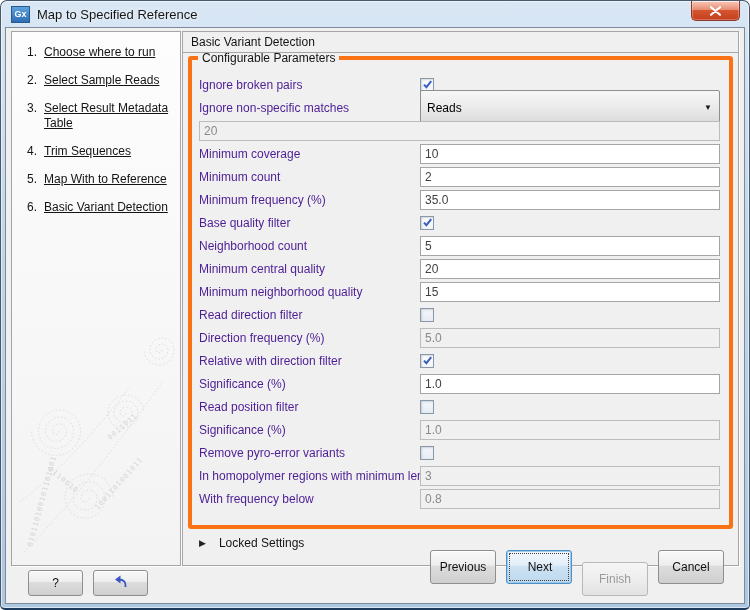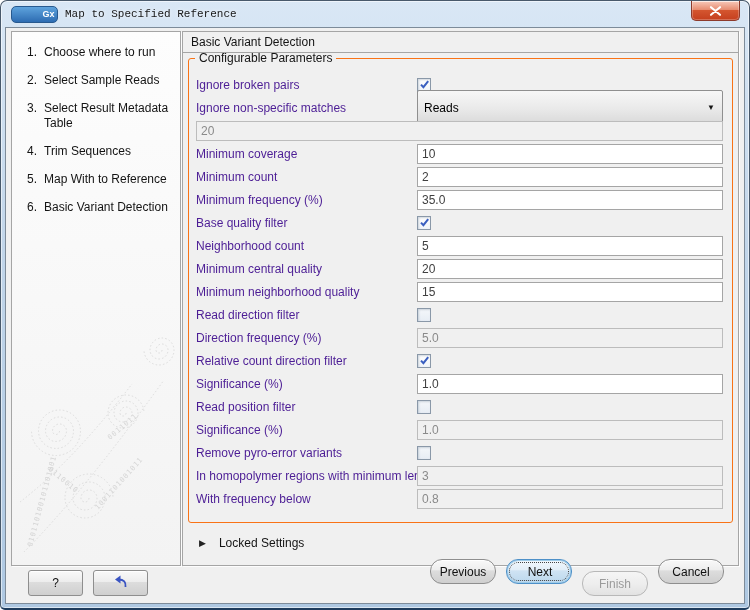--- a/index.html
+++ b/index.html
@@ -9,52 +9,52 @@
   }
   
   .window{
     position:absolute;inset:0;border-radius:7px 7px 5px 5px;
     background:linear-gradient(180deg,#d9e7f5 0%,#c2d6ea 40%,#aec8e2 100%);
     border:1px solid #48596b;border-bottom:2px solid #1e3c5d;box-sizing:border-box;
     box-shadow:inset 0 0 0 1px rgba(255,255,255,.55);
   }
   .titlebar{height:26px;display:flex;align-items:center;gap:7px;padding:0 10px;position:relative;}
   .app-icon{
-    width:17px;height:15px;flex:none;border-radius:5px;border:1px solid #27598f;
+    width:17px;height:15px;flex:none;border-radius:0;border:1px solid #27598f;
     background:linear-gradient(180deg,#5ea3dd,#2d6cb2);color:#fff;font-size:9px;font-weight:bold;
-    display:flex;align-items:center;justify-content:center;padding-left:28px;
-  }
-  .title{color:#161616;font-size:11px;text-shadow:0 0 4px rgba(255,255,255,.9);font-family:Liberation Mono, monospace;}
+    display:flex;align-items:center;justify-content:center;
+  }
+  .title{color:#161616;font-size:13px;text-shadow:0 0 4px rgba(255,255,255,.9);}
   .close-btn{
     position:absolute;top:0;right:9px;width:47px;height:19px;cursor:default;
     border:1px solid #8d3a2b;border-top:none;border-radius:0 0 5px 5px;
     background:linear-gradient(180deg,#f7c9ba 0%,#e78d72 45%,#d4552f 50%,#c53f1e 100%);
     box-shadow:inset 0 1px 0 rgba(255,255,255,.55), inset 0 0 0 1px rgba(255,255,255,.25);
     display:flex;align-items:center;justify-content:center;
   }
   
   .content{
     position:absolute;left:4px;right:4px;top:26px;bottom:4px;
     background:#f0f0f0;border:1px solid #7d8b99;box-sizing:border-box;
   }
   .panel{position:absolute;background:#f0f0f0;border:1px solid #a5a5a5;box-shadow:1px 1px 0 rgba(255,255,255,.85);}
   .sidebar{left:5px;top:3px;width:168px;height:533px;background:linear-gradient(180deg,#fdfdfd,#f3f3f3);overflow:hidden;}
   .main{left:176px;top:3px;right:5px;height:533px;}
   
   #steps{list-style:none;margin:0;padding:13px 4px 0 10px;position:relative;z-index:2;}
   #steps li{display:flex;gap:7px;margin-bottom:13px;line-height:15px;color:#141414;}
   #steps .num{width:15px;text-align:right;flex:none;}
-  #steps .lab{flex:1;}
+  #steps .lab{flex:1;text-decoration:underline;}
   .watermark{position:absolute;left:0;top:0;width:168px;height:533px;z-index:1;}
   .wm-t{fill:#d5d5d5;font-size:7px;letter-spacing:1px;font-family:"DejaVu Sans Mono",monospace;}
   
   .main-header{padding:3px 8px 3px;color:#141414;border-bottom:1px solid #a5a5a5;}
   fieldset.group{
     position:absolute;left:5px;right:5px;top:19px;height:462px;margin:0;min-width:0;
-    border:1px solid #f97316;border-radius:3px;padding:8px 0 0;background:transparent;
+    border:4px solid #f97316;border-radius:3px;padding:8px 0 0;background:transparent;
   }
   fieldset.group legend{margin-left:6px;padding:0 4px;color:#141414;}
   .row{height:23px;display:flex;align-items:center;padding-left:7px;}
   .row .lbl{width:221px;flex:none;white-space:nowrap;color:#4c1d95;}
   .ctrl{flex:1;margin-right:9px;display:flex;align-items:center;position:relative;background:transparent;}
   input.txt{
     width:100%;height:20px;box-sizing:border-box;border:1px solid #a5a5a5;padding:0 4px;
     font:12px "Liberation Sans",sans-serif;color:#404040;background:#fff;border-radius:0;
   }
   input.txt:disabled{background:#f0f0f0;color:#8a8a8a;border-color:#bcbcbc;}
@@ -75,21 +75,21 @@
   
   .footer{position:absolute;left:0;right:0;bottom:0;height:38px;}
   button.win{
     height:26px;min-width:55px;border:1px solid #8e8e8e;border-radius:3px;cursor:default;
     background:linear-gradient(180deg,#f9f9f9,#ededed 45%,#dddddd 46%,#cfcfcf);
     font:12px "Liberation Sans",sans-serif;color:#111;
     box-shadow:inset 0 1px 0 rgba(255,255,255,.9);padding:0 8px;
   }
   .help-group{position:absolute;left:22px;bottom:7px;display:flex;gap:10px;}
   .nav-group{position:absolute;right:20px;bottom:7px;display:flex;gap:10px;}
-  .nav-group button{min-width:66px;height:25px;border-radius:12px;}
+  .nav-group button{min-width:66px;height:34px;}
   button.focused{
     border-color:#4d90c8;outline:1px dotted #444;outline-offset:-4px;
     background:linear-gradient(180deg,#f2f8fd,#e2eef8 45%,#cfe3f3 46%,#bcd8ee);
     box-shadow:0 0 0 1px #9ecbe8 inset;
     padding-left:10px;
   }
   button.disabled{color:#9b9b9b;border-color:#b8b8b8;background:linear-gradient(180deg,#f5f5f5,#ededed 55%,#e2e2e2);box-shadow:none;margin-top:12px;}
 </style>
 </head>
 <body>
@@ -231,21 +231,21 @@
                 <span class="cb"></span>
               </div>
             </div>
             <div class="row">
               <span class="lbl">Direction frequency (%)</span>
               <div class="ctrl">
                 <input type="text" class="txt" disabled="" value="5.0" style="">
               </div>
             </div>
             <div class="row">
-              <span class="lbl">Relative count direction filter</span>
+              <span class="lbl">Relative with direction filter</span>
               <div class="ctrl">
                 <span class="cb checked">
                   <svg width="11" height="11" viewBox="0 0 11 11">
                     <path d="M2 5.6 L4.4 8.2 L9.2 2.2" fill="none" stroke="#3a5fc0" stroke-width="2"></path>
                   </svg>
                 </span>
               </div>
             </div>
             <div class="row">
               <span class="lbl">Significance (%)</span>

